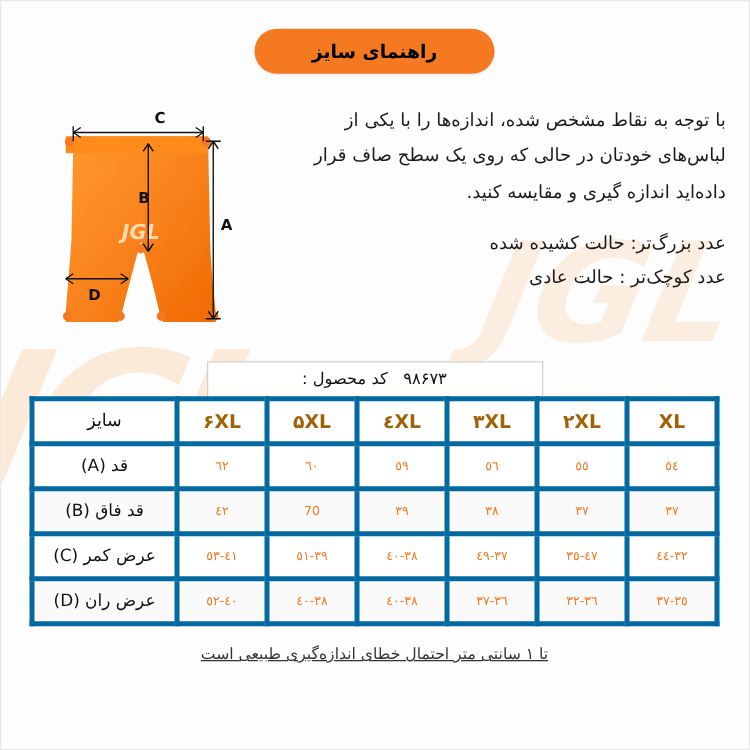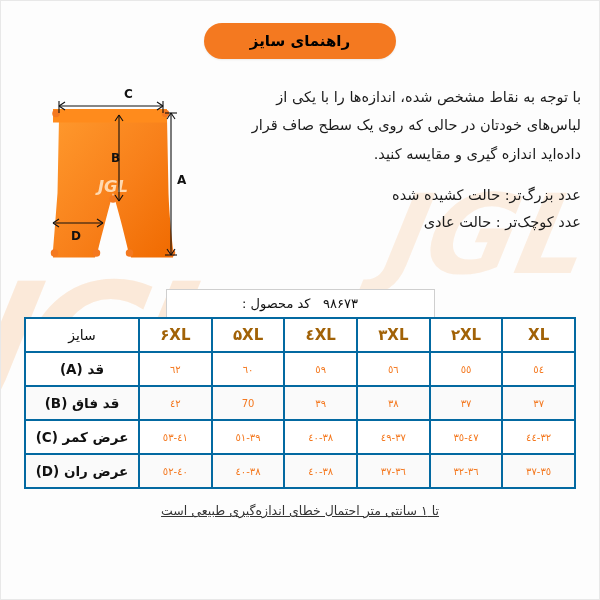--- a/index.html
+++ b/index.html
@@ -111,33 +111,32 @@
   }
   table{
     position:relative;z-index:2;
     border-collapse:collapse;
     margin:0 auto;
     width:552px;
     background:#fff;
     table-layout:fixed;
   }
   td,th{
-    border:2px solid #0369a1;
+    border:4px solid #0369a1;
     text-align:center;
     font-size:14px;
     height:32px;
     padding:0;
     color:#111;
     font-weight:normal;
   }
   th.size-head,td.row-head{
     width:112px;
     font-size:13.5px;
     color:#111;
-    font-weight:bold;
   }
   thead th{
     font-weight:bold;
     font-size:15px;
     color:#a16207;
   }
   thead th.size-head{
     color:#111;
     font-size:14px;
     font-weight:normal;

